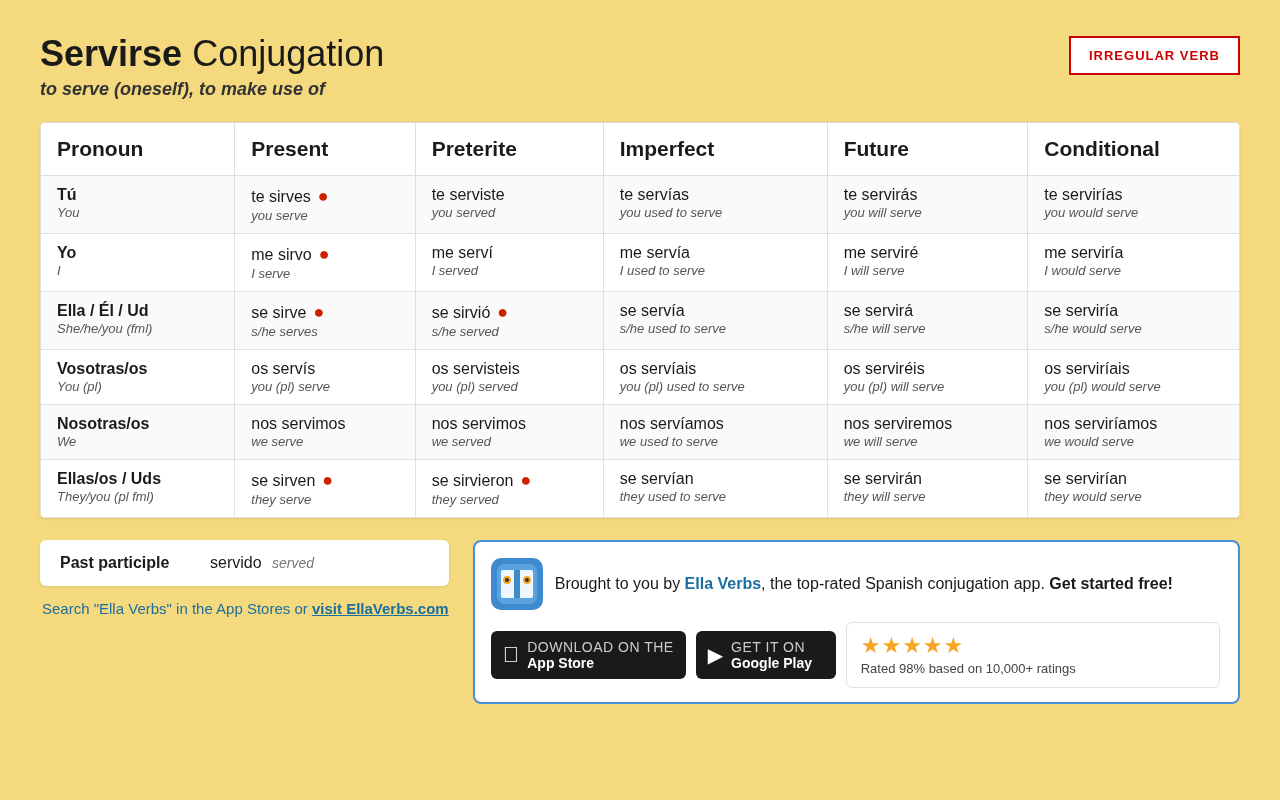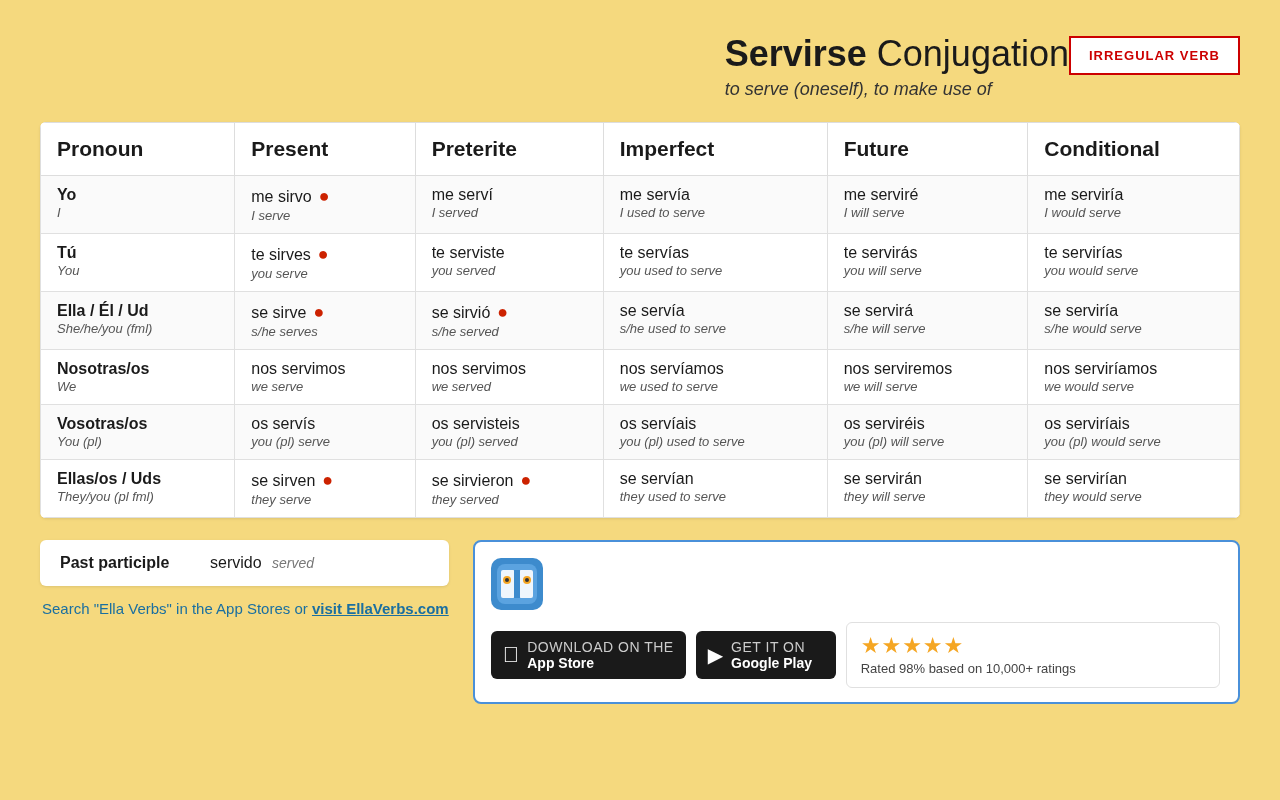--- a/index.html
+++ b/index.html
@@ -7,39 +7,40 @@
       background-color: #f5d97e;
       font-family: -apple-system, BlinkMacSystemFont, 'Segoe UI', Arial, sans-serif;
       padding: 32px 40px 28px 40px;
       min-height: 800px;
       width: 1280px;
     }
 
     
     .header {
       display: flex;
-      justify-content: flex-end;
+      justify-content: space-between;
       align-items: flex-start;
       margin-bottom: 22px;
     }
     .title-block {}
     .main-title {
       font-size: 36px;
       font-weight: 400;
       color: #1a1a1a;
       line-height: 1.2;
     }
     .main-title strong {
       font-weight: 800;
     }
     .subtitle {
       font-size: 18px;
       font-style: italic;
       color: #333;
       margin-top: 4px;
+      font-weight: bold;
     }
     .irregular-badge {
       border: 2px solid #cc0000;
       color: #cc0000;
       font-size: 13px;
       font-weight: 700;
       letter-spacing: 1px;
       padding: 10px 18px;
       border-radius: 0;
       background: white;
@@ -273,20 +274,58 @@
       <th>Preterite</th>
       <th>Imperfect</th>
       <th>Future</th>
       <th>Conditional</th>
     </tr>
   </thead>
   <tbody id="table-body">
   <tr>
         <td>
           <div class="cell-inner">
+            <span class="pronoun-main">Tú</span>
+            <span class="pronoun-sub">You</span>
+          </div>
+        </td>
+        <td>
+          <div class="cell-inner">
+            <span class="verb-main">te sirves<span class="dot"> ●</span></span>
+            <span class="verb-sub">you serve</span>
+          </div>
+        </td>
+        <td>
+          <div class="cell-inner">
+            <span class="verb-main">te serviste</span>
+            <span class="verb-sub">you served</span>
+          </div>
+        </td>
+        <td>
+          <div class="cell-inner">
+            <span class="verb-main">te servías</span>
+            <span class="verb-sub">you used to serve</span>
+          </div>
+        </td>
+        <td>
+          <div class="cell-inner">
+            <span class="verb-main">te servirás</span>
+            <span class="verb-sub">you will serve</span>
+          </div>
+        </td>
+        <td>
+          <div class="cell-inner">
+            <span class="verb-main">te servirías</span>
+            <span class="verb-sub">you would serve</span>
+          </div>
+        </td>
+      </tr>
+      <tr>
+        <td>
+          <div class="cell-inner">
             <span class="pronoun-main">Yo</span>
             <span class="pronoun-sub">I</span>
           </div>
         </td>
         <td>
           <div class="cell-inner">
             <span class="verb-main">me sirvo<span class="dot"> ●</span></span>
             <span class="verb-sub">I serve</span>
           </div>
         </td>
@@ -311,90 +350,90 @@
         <td>
           <div class="cell-inner">
             <span class="verb-main">me serviría</span>
             <span class="verb-sub">I would serve</span>
           </div>
         </td>
       </tr>
       <tr>
         <td>
           <div class="cell-inner">
-            <span class="pronoun-main">Tú</span>
-            <span class="pronoun-sub">You</span>
-          </div>
-        </td>
-        <td>
-          <div class="cell-inner">
-            <span class="verb-main">te sirves<span class="dot"> ●</span></span>
-            <span class="verb-sub">you serve</span>
-          </div>
-        </td>
-        <td>
-          <div class="cell-inner">
-            <span class="verb-main">te serviste</span>
-            <span class="verb-sub">you served</span>
-          </div>
-        </td>
-        <td>
-          <div class="cell-inner">
-            <span class="verb-main">te servías</span>
-            <span class="verb-sub">you used to serve</span>
-          </div>
-        </td>
-        <td>
-          <div class="cell-inner">
-            <span class="verb-main">te servirás</span>
-            <span class="verb-sub">you will serve</span>
-          </div>
-        </td>
-        <td>
-          <div class="cell-inner">
-            <span class="verb-main">te servirías</span>
-            <span class="verb-sub">you would serve</span>
+            <span class="pronoun-main">Ella / Él / Ud</span>
+            <span class="pronoun-sub">She/he/you (fml)</span>
+          </div>
+        </td>
+        <td>
+          <div class="cell-inner">
+            <span class="verb-main">se sirve<span class="dot"> ●</span></span>
+            <span class="verb-sub">s/he serves</span>
+          </div>
+        </td>
+        <td>
+          <div class="cell-inner">
+            <span class="verb-main">se sirvió<span class="dot"> ●</span></span>
+            <span class="verb-sub">s/he served</span>
+          </div>
+        </td>
+        <td>
+          <div class="cell-inner">
+            <span class="verb-main">se servía</span>
+            <span class="verb-sub">s/he used to serve</span>
+          </div>
+        </td>
+        <td>
+          <div class="cell-inner">
+            <span class="verb-main">se servirá</span>
+            <span class="verb-sub">s/he will serve</span>
+          </div>
+        </td>
+        <td>
+          <div class="cell-inner">
+            <span class="verb-main">se serviría</span>
+            <span class="verb-sub">s/he would serve</span>
           </div>
         </td>
       </tr>
       <tr>
         <td>
           <div class="cell-inner">
-            <span class="pronoun-main">Ella / Él / Ud</span>
-            <span class="pronoun-sub">She/he/you (fml)</span>
-          </div>
-        </td>
-        <td>
-          <div class="cell-inner">
-            <span class="verb-main">se sirve<span class="dot"> ●</span></span>
-            <span class="verb-sub">s/he serves</span>
-          </div>
-        </td>
-        <td>
-          <div class="cell-inner">
-            <span class="verb-main">se sirvió<span class="dot"> ●</span></span>
-            <span class="verb-sub">s/he served</span>
-          </div>
-        </td>
-        <td>
-          <div class="cell-inner">
-            <span class="verb-main">se servía</span>
-            <span class="verb-sub">s/he used to serve</span>
-          </div>
-        </td>
-        <td>
-          <div class="cell-inner">
-            <span class="verb-main">se servirá</span>
-            <span class="verb-sub">s/he will serve</span>
-          </div>
-        </td>
-        <td>
-          <div class="cell-inner">
-            <span class="verb-main">se serviría</span>
-            <span class="verb-sub">s/he would serve</span>
+            <span class="pronoun-main">Vosotras/os</span>
+            <span class="pronoun-sub">You (pl)</span>
+          </div>
+        </td>
+        <td>
+          <div class="cell-inner">
+            <span class="verb-main">os servís</span>
+            <span class="verb-sub">you (pl) serve</span>
+          </div>
+        </td>
+        <td>
+          <div class="cell-inner">
+            <span class="verb-main">os servisteis</span>
+            <span class="verb-sub">you (pl) served</span>
+          </div>
+        </td>
+        <td>
+          <div class="cell-inner">
+            <span class="verb-main">os servíais</span>
+            <span class="verb-sub">you (pl) used to serve</span>
+          </div>
+        </td>
+        <td>
+          <div class="cell-inner">
+            <span class="verb-main">os serviréis</span>
+            <span class="verb-sub">you (pl) will serve</span>
+          </div>
+        </td>
+        <td>
+          <div class="cell-inner">
+            <span class="verb-main">os serviríais</span>
+            <span class="verb-sub">you (pl) would serve</span>
           </div>
         </td>
       </tr>
       <tr>
         <td>
           <div class="cell-inner">
             <span class="pronoun-main">Nosotras/os</span>
             <span class="pronoun-sub">We</span>
           </div>
         </td>
@@ -419,58 +458,20 @@
         <td>
           <div class="cell-inner">
             <span class="verb-main">nos serviremos</span>
             <span class="verb-sub">we will serve</span>
           </div>
         </td>
         <td>
           <div class="cell-inner">
             <span class="verb-main">nos serviríamos</span>
             <span class="verb-sub">we would serve</span>
-          </div>
-        </td>
-      </tr>
-      <tr>
-        <td>
-          <div class="cell-inner">
-            <span class="pronoun-main">Vosotras/os</span>
-            <span class="pronoun-sub">You (pl)</span>
-          </div>
-        </td>
-        <td>
-          <div class="cell-inner">
-            <span class="verb-main">os servís</span>
-            <span class="verb-sub">you (pl) serve</span>
-          </div>
-        </td>
-        <td>
-          <div class="cell-inner">
-            <span class="verb-main">os servisteis</span>
-            <span class="verb-sub">you (pl) served</span>
-          </div>
-        </td>
-        <td>
-          <div class="cell-inner">
-            <span class="verb-main">os servíais</span>
-            <span class="verb-sub">you (pl) used to serve</span>
-          </div>
-        </td>
-        <td>
-          <div class="cell-inner">
-            <span class="verb-main">os serviréis</span>
-            <span class="verb-sub">you (pl) will serve</span>
-          </div>
-        </td>
-        <td>
-          <div class="cell-inner">
-            <span class="verb-main">os serviríais</span>
-            <span class="verb-sub">you (pl) would serve</span>
           </div>
         </td>
       </tr>
       <tr>
         <td>
           <div class="cell-inner">
             <span class="pronoun-main">Ellas/os / Uds</span>
             <span class="pronoun-sub">They/you (pl fml)</span>
           </div>
         </td>
@@ -533,20 +534,23 @@
 
         <rect x="10" y="12" width="14" height="28" rx="2" fill="#fff" opacity="0.9"></rect>
         <rect x="28" y="12" width="14" height="28" rx="2" fill="#fff" opacity="0.9"></rect>
         <rect x="23" y="12" width="6" height="28" fill="#3d8bcd"></rect>
 
         <circle cx="16" cy="22" r="4" fill="#f5a623"></circle>
         <circle cx="36" cy="22" r="4" fill="#f5a623"></circle>
         <circle cx="16" cy="22" r="2" fill="#333"></circle>
         <circle cx="36" cy="22" r="2" fill="#333"></circle>
       </svg>
+      <div class="promo-text">
+        Brought to you by <a href="#">Ella Verbs</a>, the top-rated Spanish conjugation app. <strong>Get started free!</strong>
+      </div>
     </div>
     <div class="promo-bottom">
 
       <a href="#" class="app-btn">
         <span class="app-btn-icon"></span>
         <span class="app-btn-text">
           <span class="app-btn-small">Download on the</span>
           <span class="app-btn-large">App Store</span>
         </span>
       </a>

